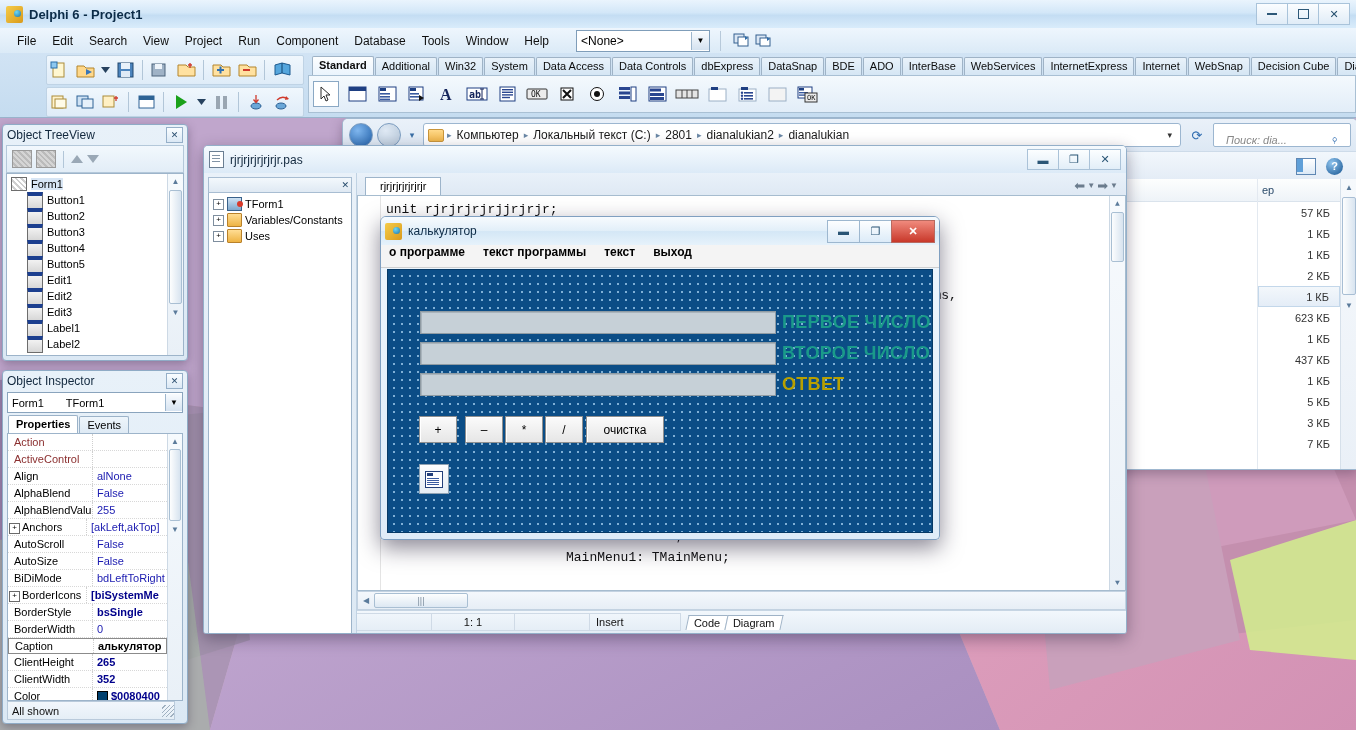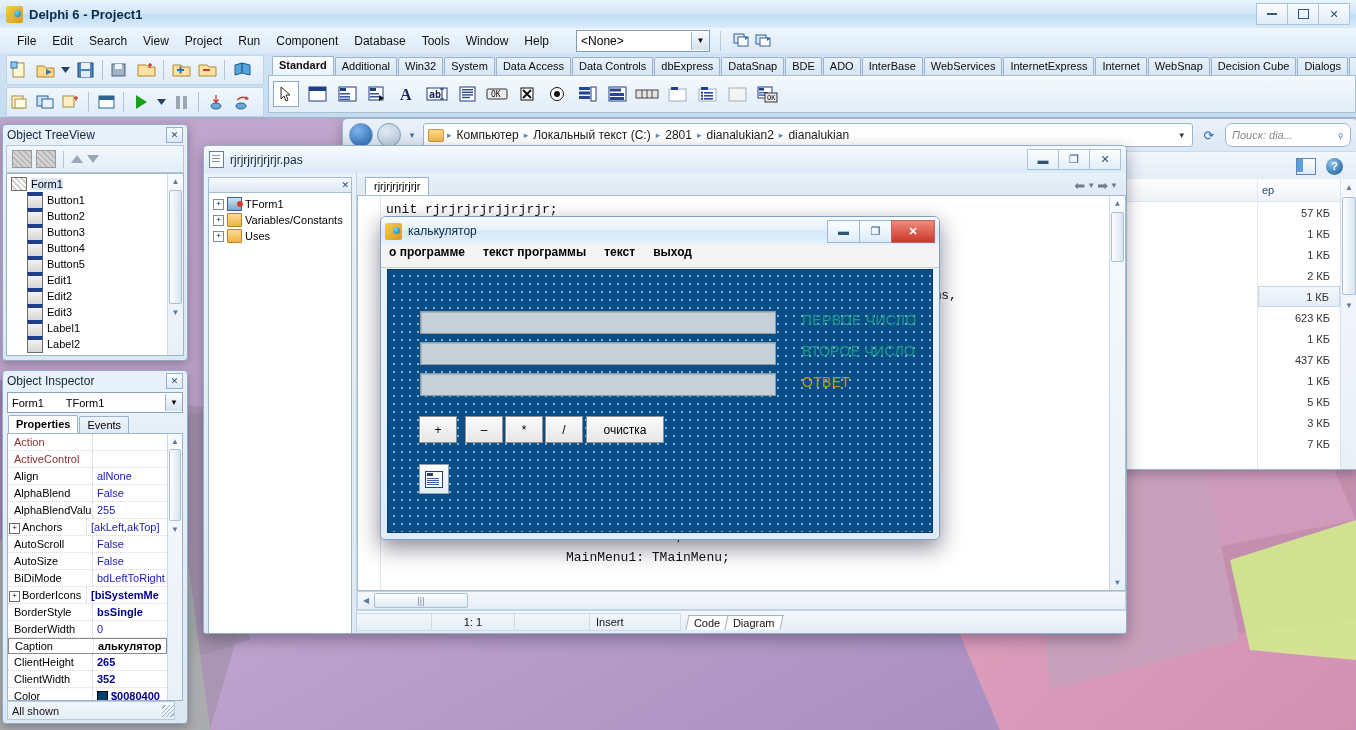--- a/index.html
+++ b/index.html
@@ -34,22 +34,22 @@
     overflow:hidden;white-space:nowrap;
   }
   .folder-ic{width:14px;height:11px;background:linear-gradient(#ffd98a,#f0b64b);
     border:1px solid #c9953a;border-radius:1px 2px 2px 2px;flex:none;}
   .crumb{padding:0 2px;}
   .sep{color:#6a87a5;font-size:9px;}
   .crumb-drop{margin-left:auto;color:#333;font-size:9px;padding:0 4px;}
   .refresh{width:22px;height:22px;border:1px solid transparent;color:#2f6cb0;
     font-size:13px;display:flex;align-items:center;justify-content:center;}
   .searchbox{
-    width:112px;height:22px;background:#fff;border:1px solid #9cb6d0;border-radius:7px;
-    display:flex;align-items:center;padding:0 6px;color:#888;font-style:italic;font-size:11px;
+    width:112px;height:22px;background:#fff;border:1px solid #9cb6d0;border-radius:2px;
+    display:flex;align-items:flex-end;padding:0 12px;color:#888;font-style:italic;font-size:11px;
   }
   .searchbox .mag{margin-left:auto;color:#2f6cb0;font-style:normal;font-size:12px;transform:rotate(-45deg);}
   #explorer .toolbar2{height:28px;background:linear-gradient(#f2f7fc,#e4ecf6);
     border-top:1px solid #cddbe9;display:flex;align-items:center;justify-content:flex-end;gap:10px;padding:0 14px;}
   .viewic{width:18px;height:15px;border:1px solid #5f87b3;background:linear-gradient(#fff,#dce9f6);}
   .viewic i{display:block;width:6px;height:13px;background:#5f9fd8;}
   .helpic{width:17px;height:17px;border-radius:50%;
     background:radial-gradient(circle at 35% 30%,#8fc4ee,#14528f);color:#fff;
     font-size:11px;font-weight:bold;display:flex;align-items:center;justify-content:center;}
   #explorer .body{position:absolute;left:0;right:0;top:60px;bottom:0;background:#fff;display:flex;}
@@ -87,21 +87,21 @@
   #dmenu{height:25px;display:flex;align-items:center;padding:0 10px;gap:2px;
      background:linear-gradient(#eef6fd,#dbeaf7);}
   #dmenu .mi{padding:3px 7px;font-size:12px;color:#101010;}
   .combo{margin-left:18px;width:128px;height:20px;background:#fff;border:1px solid #7f9db9;
      display:flex;align-items:center;font-size:12px;padding-left:4px;color:#000;}
   .combo .arw{margin-left:auto;width:17px;height:18px;background:linear-gradient(#f8fbfe,#d4e2f0);
      border-left:1px solid #9db6cd;display:flex;align-items:center;justify-content:center;font-size:8px;}
   .msep{width:1px;height:20px;background:#b7c9da;margin:0 8px;}
   .micon{width:20px;height:18px;display:flex;align-items:center;justify-content:center;}
 
-  #dtoolwrap{display:flex;height:62px;}
+  #dtoolwrap{display:flex;height:62px;margin-left:40px;}
   #dtools{width:258px;padding:2px 4px 0 6px;}
   .trow{display:flex;align-items:center;height:28px;gap:2px;
      background:linear-gradient(#f0f7fd,#dfecf8);border:1px solid #bfd3e5;margin-bottom:2px;border-radius:2px;}
   .tbtn{width:24px;height:24px;display:flex;align-items:center;justify-content:center;position:relative;}
   .tsep{width:1px;height:20px;background:#b2c6d8;margin:0 3px;}
   .play-ic{width:0;height:0;border-left:11px solid #1aa11a;border-top:7px solid transparent;border-bottom:7px solid transparent;}
 
   #palette{flex:1;padding-top:2px;min-width:0;}
   #ptabs{display:flex;align-items:flex-end;height:20px;padding-left:4px;overflow:hidden;}
   .ptab{padding:2px 6px 3px 6px;font-size:11px;color:#0c0c0c;border:1px solid #9fb3c6;border-bottom:none;
@@ -136,21 +136,21 @@
   .plusbox{width:9px;height:9px;border:1px solid #7e8e9e;background:#fff;font-size:8px;line-height:7px;
      text-align:center;color:#000;flex:none;}
   .st-ic{width:13px;height:12px;flex:none;}
   .st-ic.form{background:linear-gradient(#cfe2f3,#7fa8cd);border:1px solid #39618a;position:relative;}
   .st-ic.form:after{content:"";position:absolute;right:-2px;top:3px;width:6px;height:6px;
      background:#d93a2b;border-radius:50%;}
   .st-ic.fold{background:linear-gradient(#ffdd94,#eeb343);border:1px solid #b9812a;border-radius:1px;}
   #epane{flex:1;display:flex;flex-direction:column;min-width:0;border-left:1px solid #c0d2e3;}
   #etabrow{height:22px;display:flex;align-items:flex-end;padding-left:8px;
      background:linear-gradient(#e9f1f9,#dfe9f4);}
-  .etab{padding:2px 8px 3px;font-size:11px;border:1px solid #9db4ca;border-bottom:none;background:#fff;}
+  .etab{padding:2px 14px 3px;font-size:11px;border:1px solid #9db4ca;border-bottom:none;background:#fff;}
   .enav{margin-left:auto;display:flex;align-items:center;gap:2px;padding:0 8px 2px 0;}
   .nav-arw{color:#6b7c8d;font-size:13px;}
   .nav-dd{color:#6b7c8d;font-size:8px;}
   #ecode{flex:1;background:#fff;border:1px solid #a6bccf;margin:0 0 0 0;position:relative;overflow:hidden;
      font-family:"Liberation Mono","DejaVu Sans Mono",monospace;font-size:13px;color:#101010;}
   .gutter{position:absolute;left:0;top:0;bottom:0;width:22px;background:#fff;border-right:1px solid #e4e4e4;}
   .codeline{position:absolute;white-space:pre;}
   #ecodescroll{position:absolute;right:0;top:0;bottom:0;width:15px;background:linear-gradient(#f7fafd,#e9f0f7);
      border-left:1px solid #ccd8e4;}
   .sc-arw{height:15px;display:flex;align-items:center;justify-content:center;font-size:8px;color:#5b7b9b;}
@@ -249,21 +249,21 @@
   .cb.close{border-right:1px solid #9e5a52;border-color:#b86a60;
      background:linear-gradient(#f08a7d,#c8382a);color:#fff;font-weight:bold;width:42px;}
   #calcmenu{height:22px;background:#f4f4f4;border-bottom:1px solid #cfcfcf;display:flex;align-items:flex-start;
      padding-left:8px;gap:18px;font-size:12px;color:#000;font-weight:600;}
   #calcsurface{position:absolute;left:6px;right:6px;top:52px;bottom:6px;
      background-color:#0b4d86;
      background-image:radial-gradient(#7fb0d6 0.8px, transparent 0.9px);
      background-size:8px 8px;background-position:2px 2px;border:1px solid #073a66;}
   .dinput{position:absolute;height:21px;background:#c6d0d7;border:1px solid #8f9ba3;
      box-shadow:inset 1px 1px 0 #a9b4bc;}
-  .dlabel{position:absolute;font-size:14px;font-weight:normal;letter-spacing:.3px;margin-left:20px;}
+  .dlabel{position:absolute;font-size:18px;font-weight:bold;letter-spacing:.3px;}
   .dbtn{position:absolute;height:25px;background:linear-gradient(#fbfbfb,#e6e6e6);
      border:1px solid #8f8f8f;box-shadow:inset 1px 1px 0 #fff;
      display:flex;align-items:center;justify-content:center;font-size:12px;color:#000;}
   .dmm{position:absolute;width:28px;height:28px;background:linear-gradient(#fcfdfe,#e5edf4);
      border:1px solid #8fa2b3;display:flex;align-items:center;justify-content:center;}
   .mm-glyph{width:16px;height:15px;background:#fff;border:1px solid #24407a;position:relative;}
   .mm-glyph:before{content:"";position:absolute;left:1px;top:1px;width:6px;height:3px;background:#24407a;}
   .mm-glyph:after{content:"";position:absolute;left:1px;top:6px;width:12px;height:1px;
      box-shadow:0 2px 0 #3a5ba0,0 4px 0 #3a5ba0,0 6px 0 #3a5ba0;background:#3a5ba0;}
 </style>

